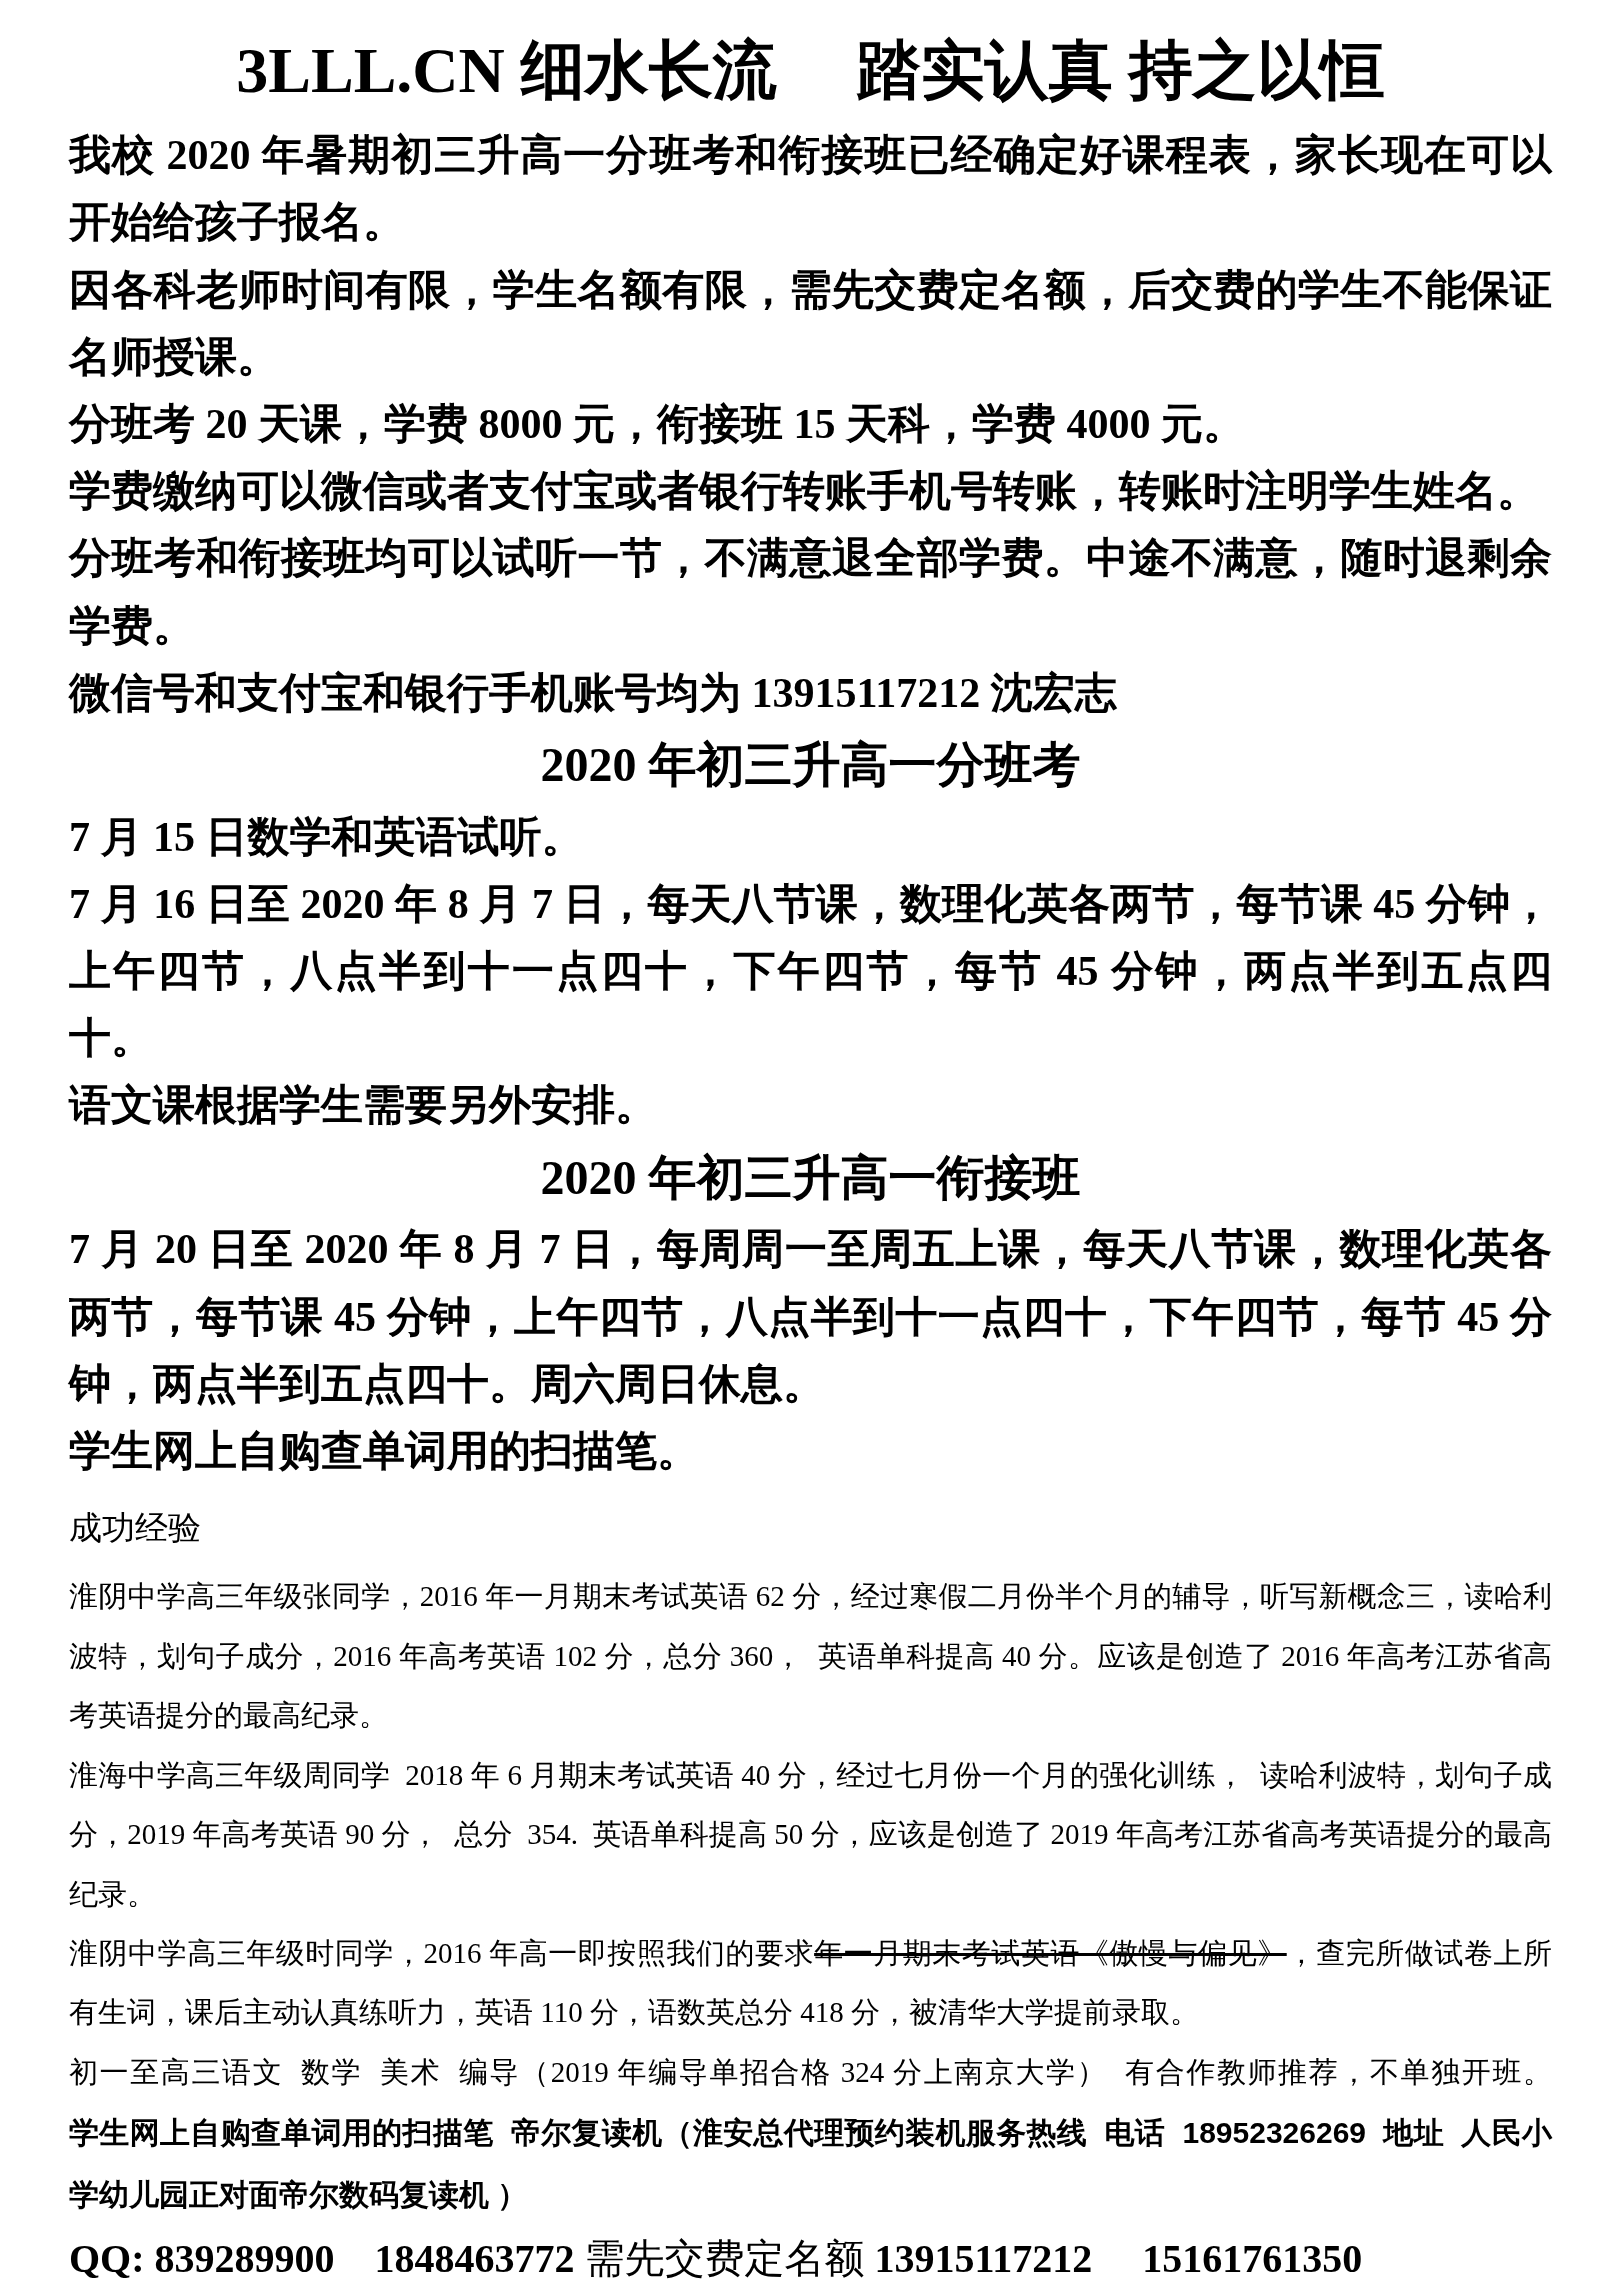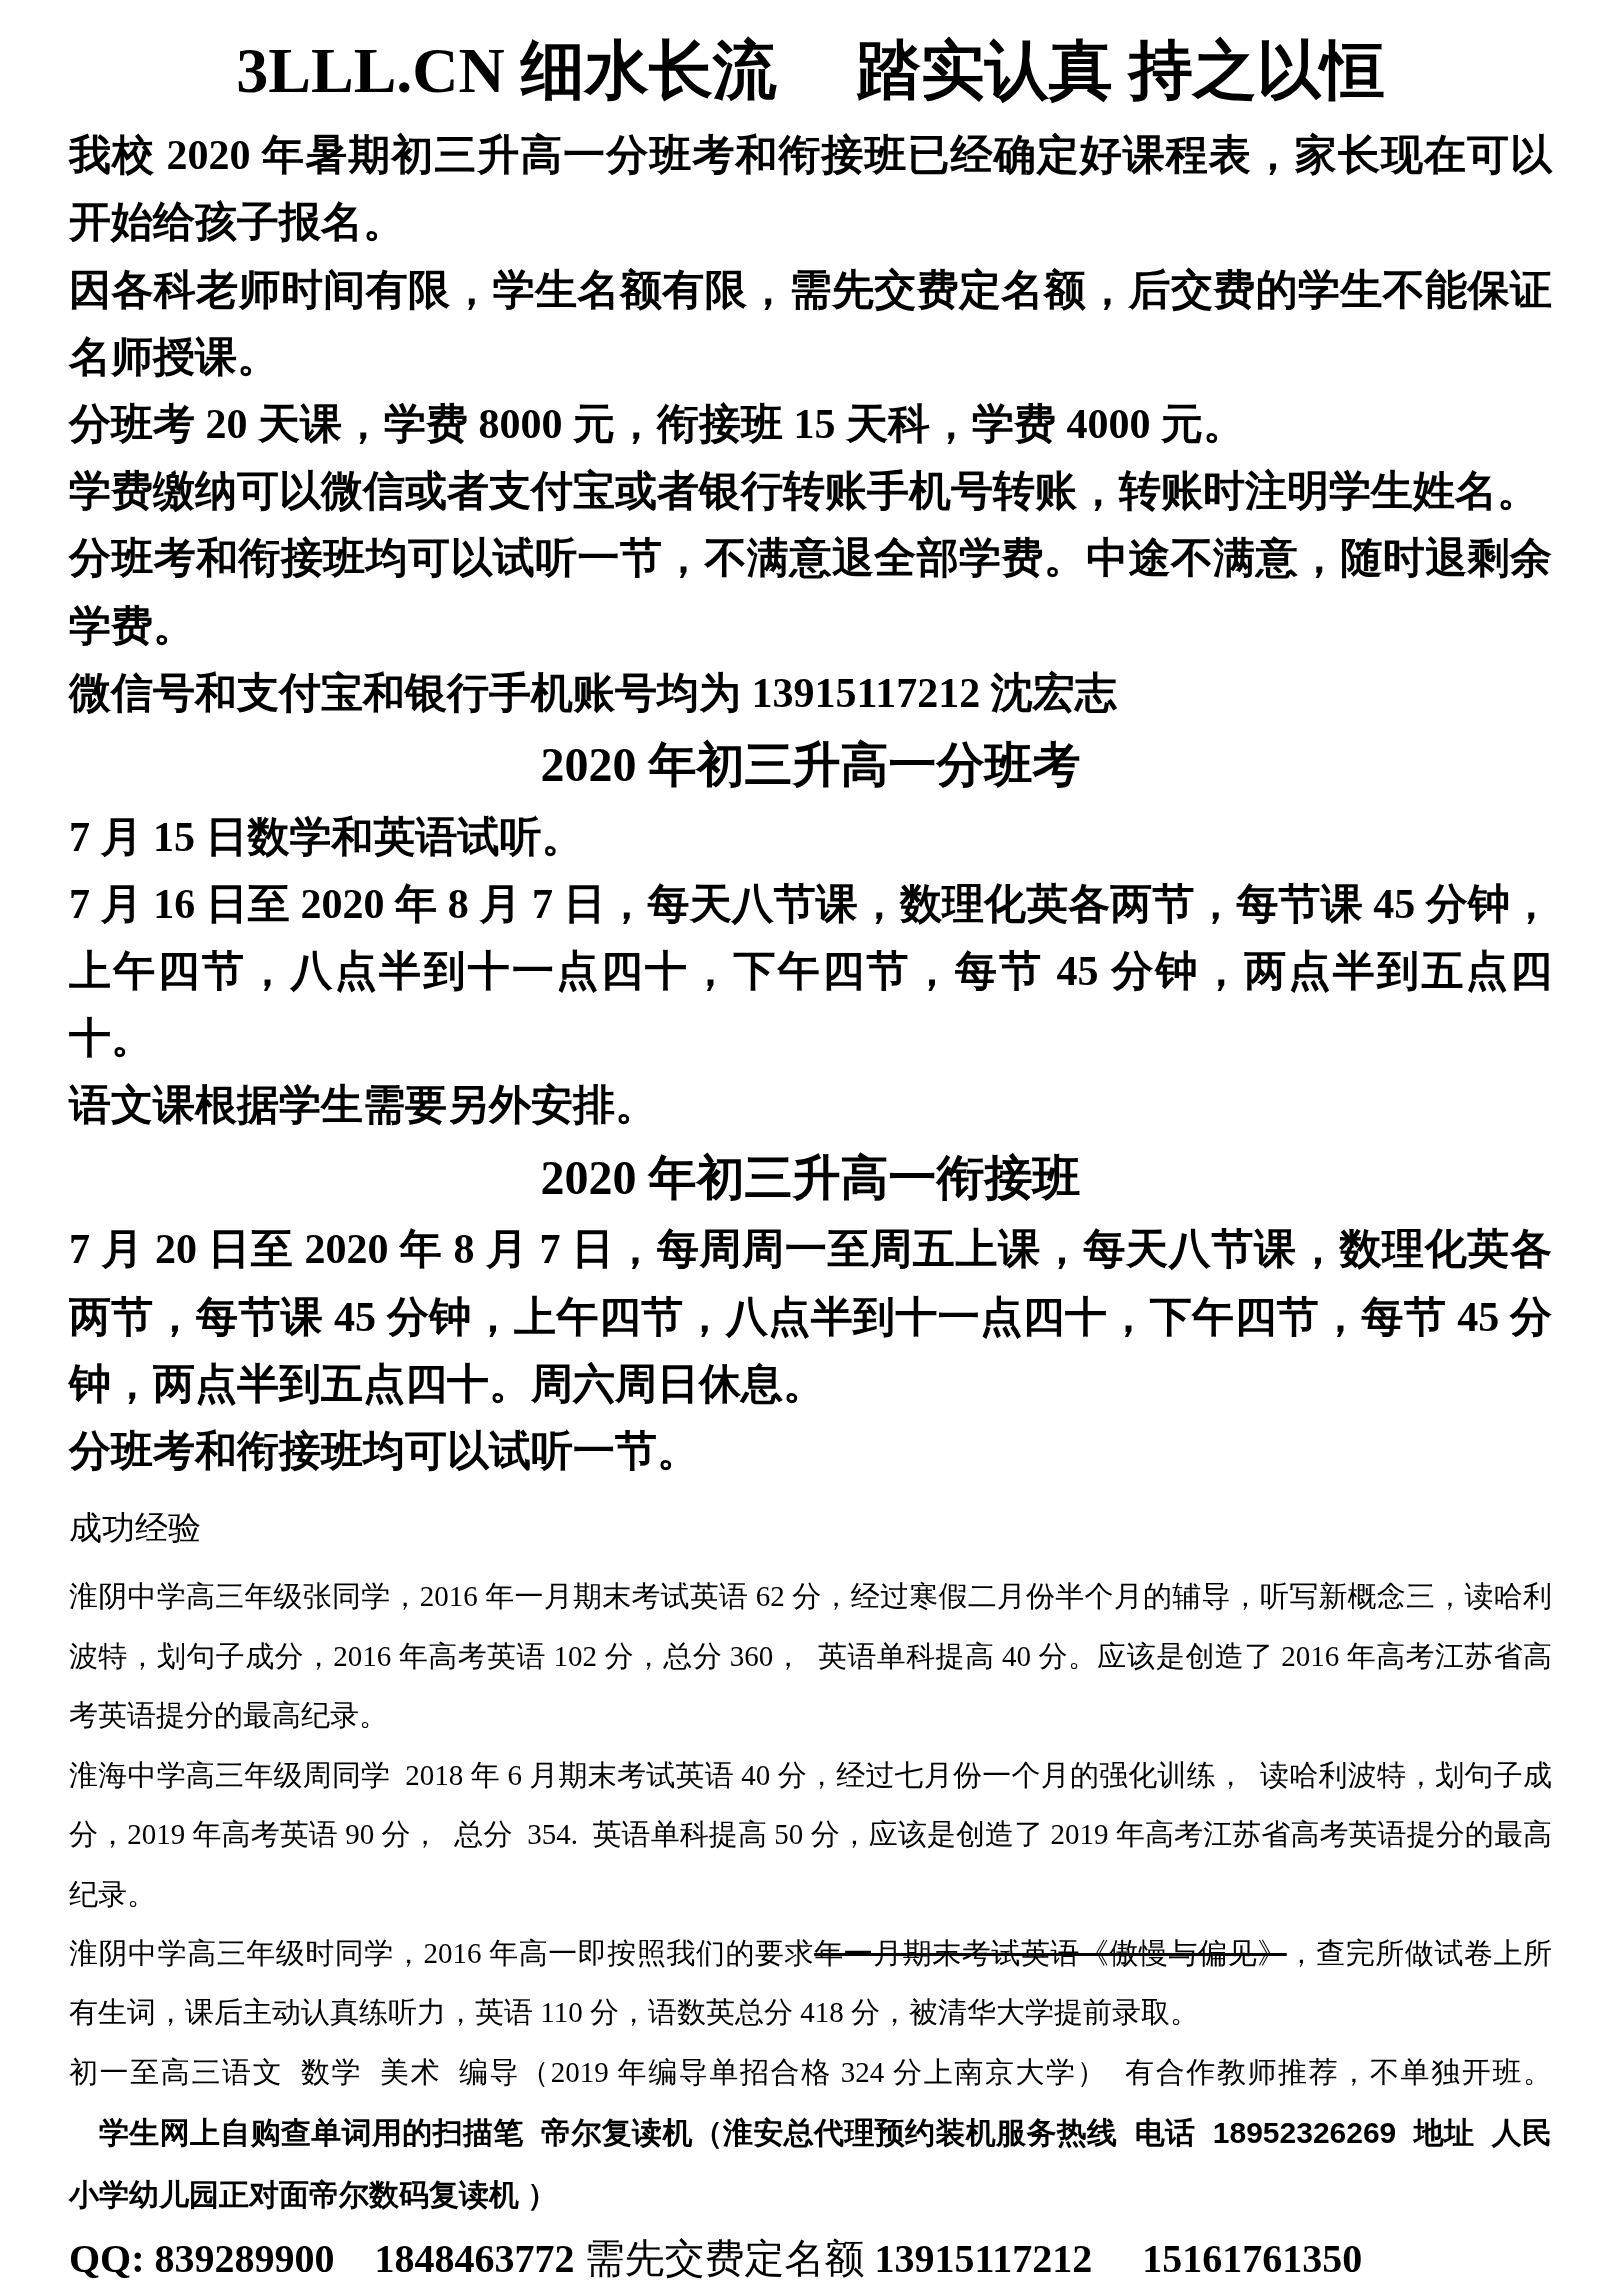--- a/index.html
+++ b/index.html
@@ -54,21 +54,20 @@
     white-space: pre-wrap;
   }
   .strike {
     text-decoration: line-through;
     text-decoration-thickness: 2.9px;
   }
   .bold-sans {
     font-weight: bold;
     font-family: "Liberation Sans", "DejaVu Sans", sans-serif;
     font-size: 30px;
-    margin-left: 30px;
   }
   .contact-par {
     font-size: 40px;
     font-weight: bold;
     line-height: 1.45;
     margin: 4.3px 0 0 0;
     white-space: pre-wrap;
   }
   .w-regular {
     font-weight: normal;
@@ -88,21 +87,21 @@
   <p class="body-par">分班考和衔接班均可以试听一节，不满意退全部学费。中途不满意，随时退剩余学费。</p>
   <p class="body-par">微信号和支付宝和银行手机账号均为 13915117212 沈宏志</p>
 
   <h2 class="section-heading">2020 年初三升高一分班考</h2>
   <p class="body-par">7 月 15 日数学和英语试听。</p>
   <p class="body-par">7 月 16 日至 2020 年 8 月 7 日，每天八节课，数理化英各两节，每节课 45 分钟，上午四节，八点半到十一点四十，下午四节，每节 45 分钟，两点半到五点四十。</p>
   <p class="body-par">语文课根据学生需要另外安排。</p>
 
   <h2 class="section-heading">2020 年初三升高一衔接班</h2>
   <p class="body-par">7 月 20 日至 2020 年 8 月 7 日，每周周一至周五上课，每天八节课，数理化英各两节，每节课 45 分钟，上午四节，八点半到十一点四十，下午四节，每节 45 分钟，两点半到五点四十。周六周日休息。</p>
-  <p class="body-par">分班考和衔接班均可以试听一节。</p>
+  <p class="body-par">学生网上自购查单词用的扫描笔。</p>
 
   <h3 class="success-heading">成功经验</h3>
 
   <p class="small-par">淮阴中学高三年级张同学，2016 年一月期末考试英语 62 分，经过寒假二月份半个月的辅导，听写新概念三，读哈利波特，划句子成分，2016 年高考英语 102 分，总分 360，  英语单科提高 40 分。应该是创造了 2016 年高考江苏省高考英语提分的最高纪录。</p>
   <p class="small-par">淮海中学高三年级周同学  2018 年 6 月期末考试英语 40 分，经过七月份一个月的强化训练，  读哈利波特，划句子成分，2019 年高考英语 90 分，  总分  354.  英语单科提高 50 分，应该是创造了 2019 年高考江苏省高考英语提分的最高纪录。</p>
   <p class="small-par"><span>淮阴中学高三年级时同学，2016 年高一即按照我们的要求</span><span class="strike">年一月期末考试英语《傲慢与偏见》</span><span>，查完所做试卷上所有生词，课后主动认真练听力，英语 110 分，语数英总分 418 分，被清华大学提前录取。</span></p>
   <p class="small-par"><span>初一至高三语文  数学  美术  编导（2019 年编导单招合格 324 分上南京大学）  有合作教师推荐，不单独开班。　　</span><span class="bold-sans">学生网上自购查单词用的扫描笔  帝尔复读机（淮安总代理预约装机服务热线  电话  18952326269  地址  人民小学幼儿园正对面帝尔数码复读机 ）</span></p>
 
   <p class="contact-par"><span>QQ: 839289900    1848463772 </span><span class="w-regular">需先交费定名额 </span><span>13915117212     15161761350</span></p>
 

